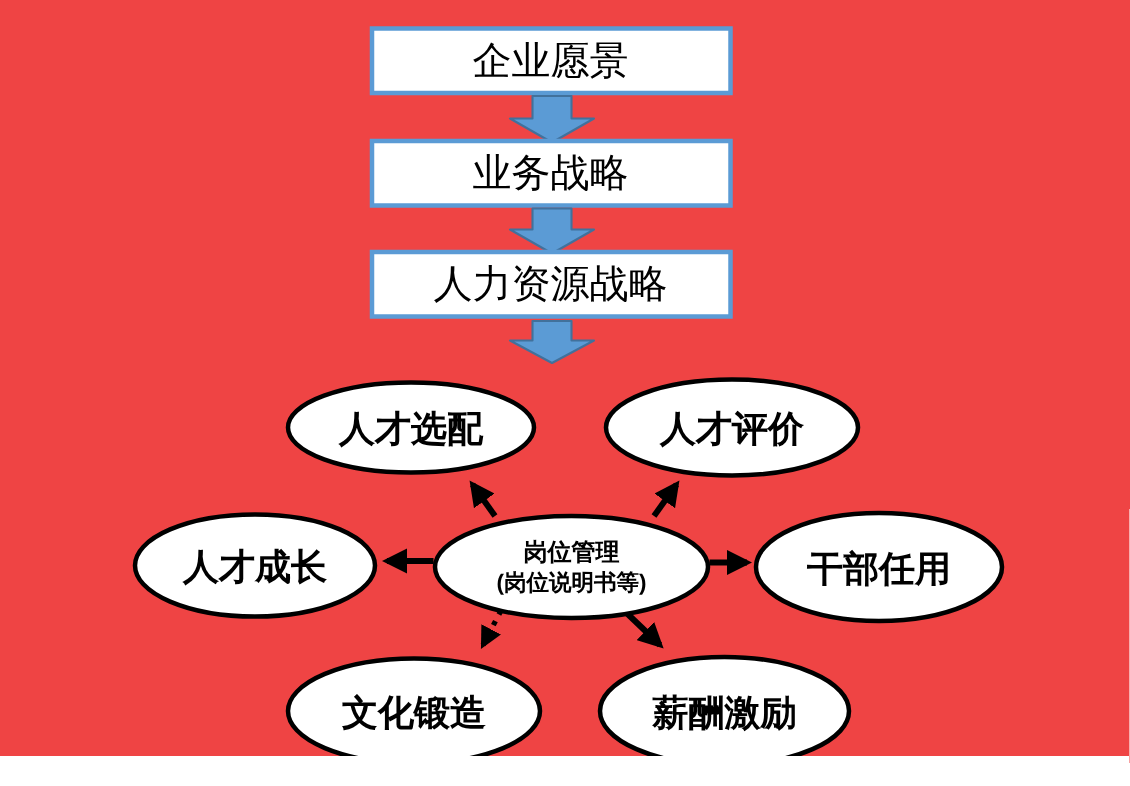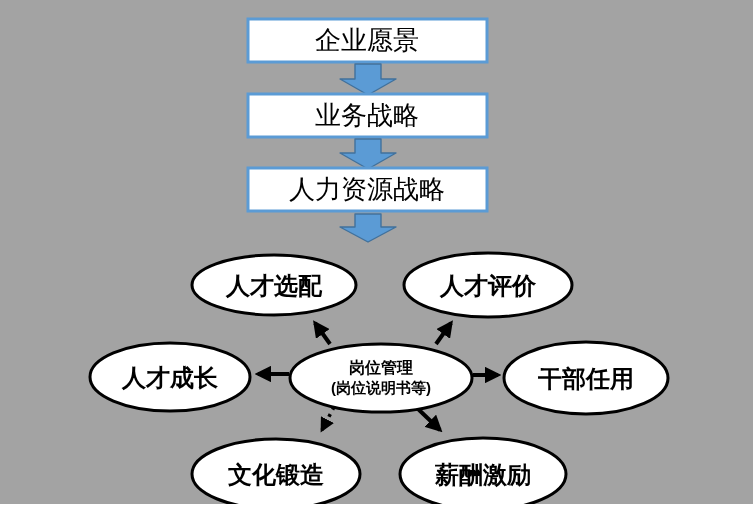--- a/index.html
+++ b/index.html
@@ -4,21 +4,21 @@
 <style>
   html, body {
     margin: 0;
     padding: 0;
     background: #ffffff;
   }
   .canvas {
     position: relative;
     width: 753px;
     height: 504px;
-    background: #a3a3a3;
+    background: #ef4444;
     overflow: hidden;
     text-decoration: underline;
   }
   svg {
     display: block;
     font-family: "Liberation Sans", sans-serif;
   }
   .flow-box {
     fill: #ffffff;
     stroke-width: 3;

